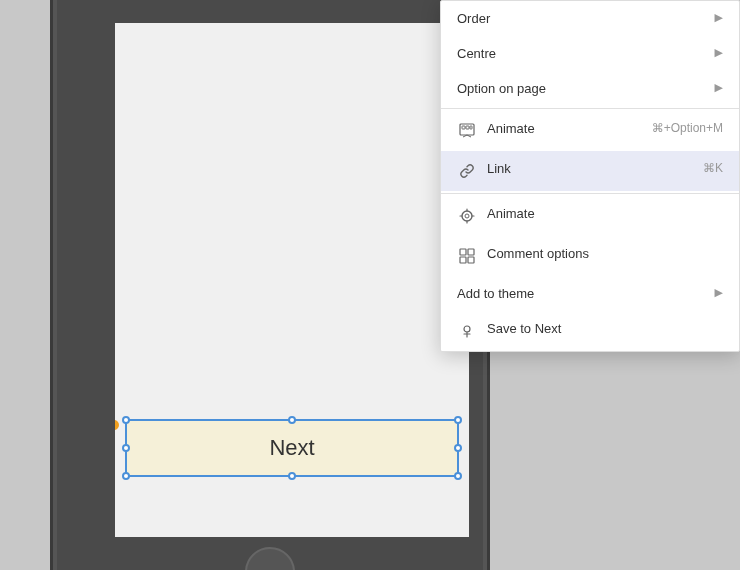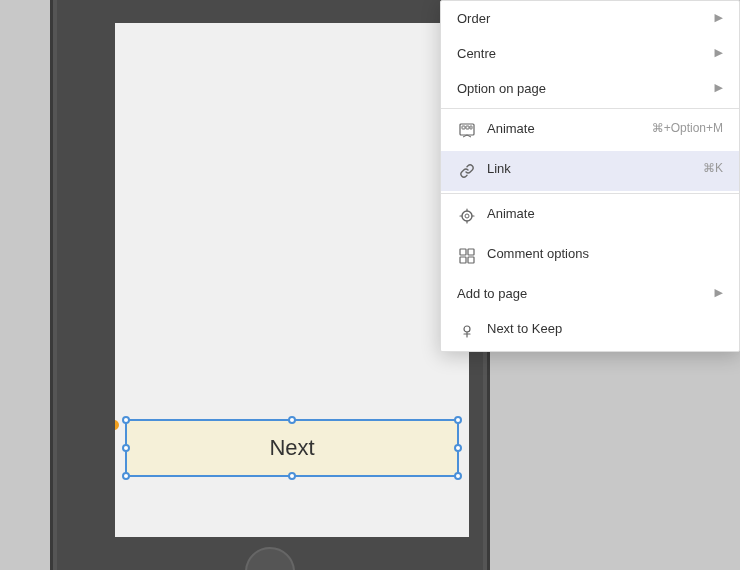--- a/index.html
+++ b/index.html
@@ -244,28 +244,28 @@
         <rect x="1" y="1" width="6" height="6" rx="0.5" stroke="#666" stroke-width="1.2" fill="none"></rect>
         <rect x="9" y="1" width="6" height="6" rx="0.5" stroke="#666" stroke-width="1.2" fill="none"></rect>
         <rect x="1" y="9" width="6" height="6" rx="0.5" stroke="#666" stroke-width="1.2" fill="none"></rect>
         <rect x="9" y="9" width="6" height="6" rx="0.5" stroke="#666" stroke-width="1.2" fill="none"></rect>
       </svg>
     </span>
     <span class="menu-item-label">Comment options</span>
   </div>
 
   <div class="menu-item">
-    <span class="menu-item-label">Add to page</span>
+    <span class="menu-item-label">Add to theme</span>
     <span class="menu-item-arrow">▶</span>
   </div>
 
   <div class="menu-item">
     <span class="menu-item-icon">
       <svg width="16" height="16" viewBox="0 0 16 16" fill="none">
         <circle cx="8" cy="6" r="3" stroke="#666" stroke-width="1.2" fill="none"></circle>
         <path d="M8 9 L8 14" stroke="#666" stroke-width="1.2" stroke-linecap="round"></path>
         <path d="M5 11 L11 11" stroke="#666" stroke-width="1.2" stroke-linecap="round"></path>
       </svg>
     </span>
-    <span class="menu-item-label">Next to Keep</span>
+    <span class="menu-item-label">Save to Next</span>
   </div>
 
 </div>
 
 </body></html>

